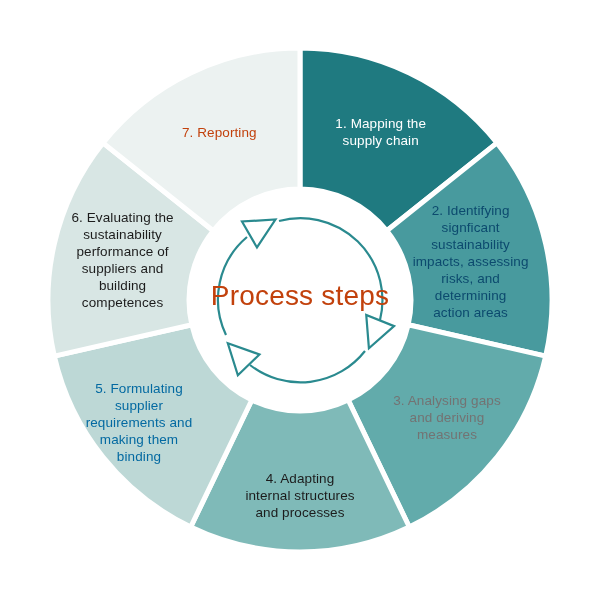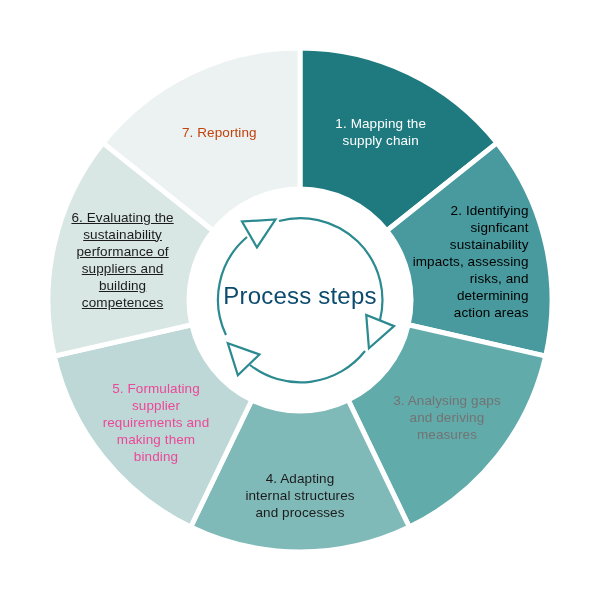--- a/index.html
+++ b/index.html
@@ -18,23 +18,23 @@
     font-size:13.5px;
     line-height:17px;
     font-weight:500;
     letter-spacing:.1px;
     pointer-events:none;
   }
   .center-label{
     position:absolute;
     left:300px;top:296px;
     transform:translate(-50%,-50%);
-    font-size:24px;
+    font-size:28px;
     font-weight:500;
-    color:#0c4a6e;
+    color:#c2410c;
     white-space:nowrap;
     letter-spacing:.2px;
   }
 </style>
 </head>
 <body>
 
 <div id="stage">
 
   <svg id="wheel-svg" width="600" height="600" viewBox="0 0 600 600">
@@ -57,39 +57,39 @@
       <path d="M365,351 A82,82 0 0 1 250,365" stroke="#2a8a8f"></path>
       <polygon points="-11,-97 -11,-67 19,-82" fill="#ffffff" transform="translate(300,300) rotate(330)" stroke="#2a8a8f"></polygon>
       <polygon points="-11,-97 -11,-67 19,-82" fill="#ffffff" transform="translate(300,300) rotate(112)" stroke="#2a8a8f"></polygon>
       <polygon points="-11,-97 -11,-67 19,-82" fill="#ffffff" transform="translate(300,300) rotate(226)" stroke="#2a8a8f"></polygon>
     </g>
   </svg>
 
   <div id="labels">
       <div class="seg-label" style="left: 380.702px; top: 132.42px; color: rgb(255, 255, 255);">1. Mapping the
 supply chain</div>
-      <div class="seg-label" style="left: 470.612px; top: 261.059px; color: #000000; text-align: right;">2. Identifying
+      <div class="seg-label" style="left: 470.612px; top: 261.059px; color: #0c4a6e;">2. Identifying
 signficant
 sustainability
 impacts, assessing
 risks, and
 determining
 action areas</div>
       <div class="seg-label" style="left: 446.984px; top: 417.216px; color: #737373;">3. Analysing gaps
 and deriving
 measures</div>
       <div class="seg-label" style="left: 300px; top: 487px; color: rgb(28, 28, 28); margin-top: 8px;">4. Adapting
 internal structures
 and processes</div>
-      <div class="seg-label" style="left: 156px; top: 421.581px; color: #ec4899;">5. Formulating
+      <div class="seg-label" style="left: 139px; top: 421.581px; color: #0369a1;">5. Formulating
 supplier
 requirements and
 making them
 binding</div>
-      <div class="seg-label" style="left: 122.563px; top: 259.501px; color: rgb(28, 28, 28); text-decoration: underline;">6. Evaluating the
+      <div class="seg-label" style="left: 122.563px; top: 259.501px; color: rgb(28, 28, 28);">6. Evaluating the
 sustainability
 performance of
 suppliers and
 building
 competences</div>
       <div class="seg-label" style="left: 219.298px; top: 132.42px; color: #c2410c;">7. Reporting</div>
     </div>
 
   <div class="center-label">Process steps</div>
 </div>

